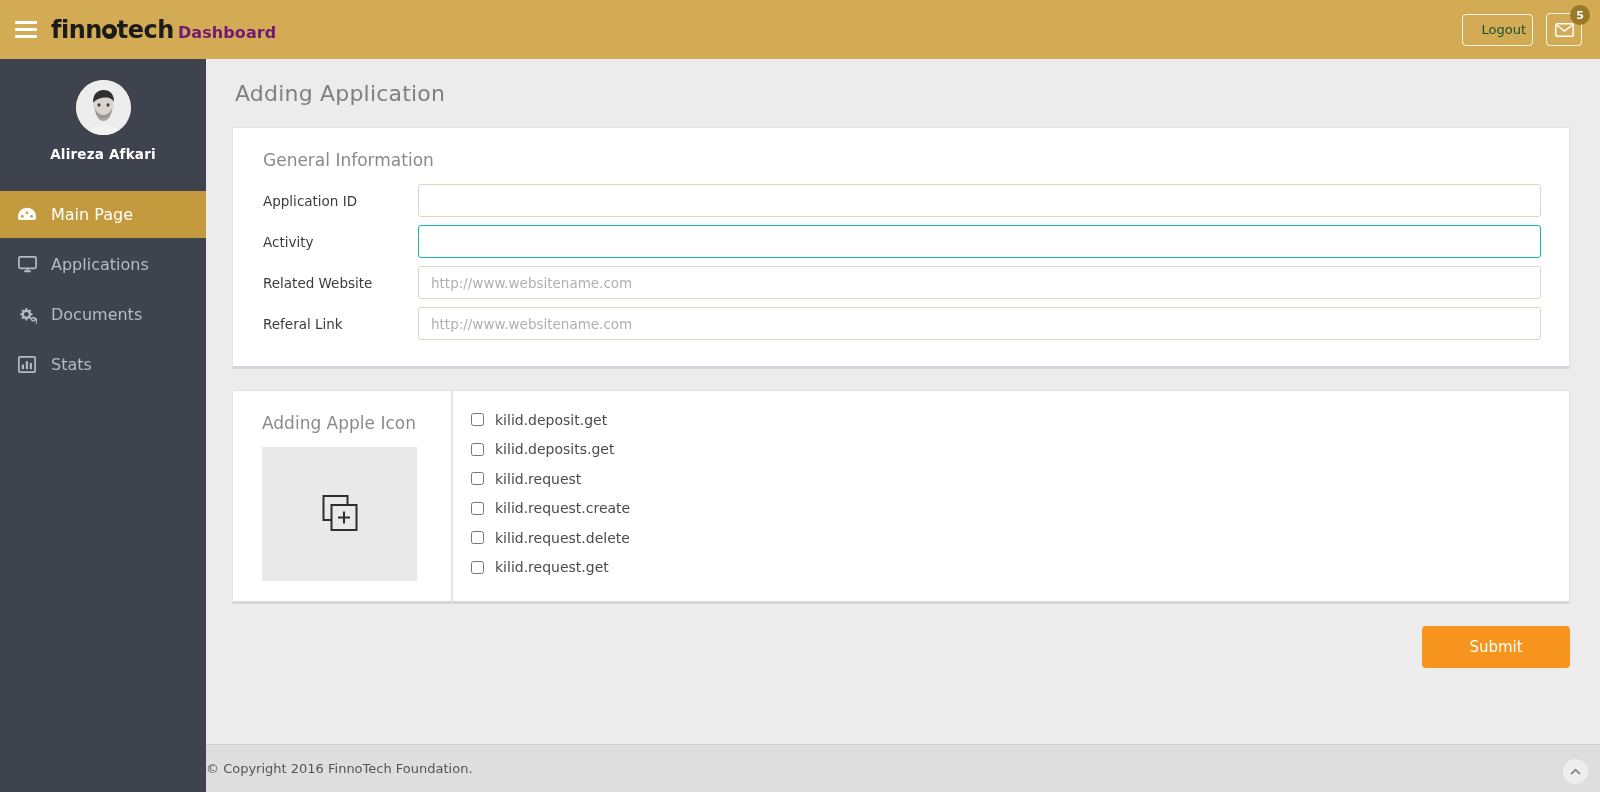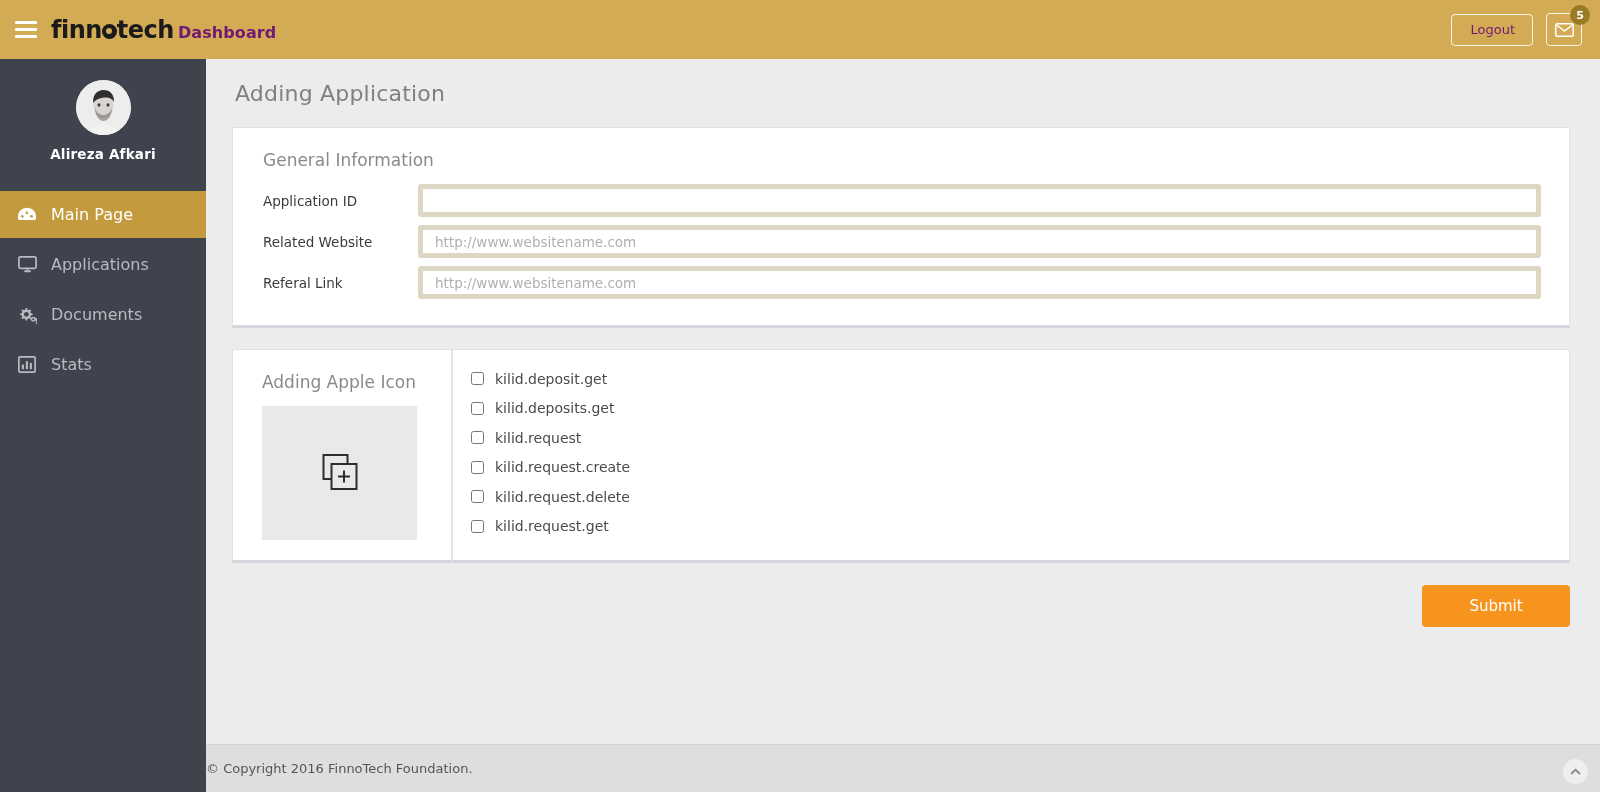--- a/index.html
+++ b/index.html
@@ -44,22 +44,22 @@
     letter-spacing: 0.1px;
   }
 
   .topbar-right {
     margin-left: auto; display: flex; align-items: center; gap: 13px;
     margin-right: 18px;
   }
   .logout-btn {
     border: 1px solid rgba(255,255,255,0.85);
     border-radius: 4px;
-    color: #701a75; font-size: 13px;
-    padding: 7px 17px 8px 18px;
+    color: #14532d; font-size: 13px;
+    padding: 7px 6px 8px 18px;
     background: transparent; cursor: pointer;
     font-family: "DejaVu Sans", sans-serif;
   }
   .mail-wrap { position: relative; }
   .mail-btn {
     border: 1px solid rgba(255,255,255,0.85);
     border-radius: 4px; width: 36px; height: 33px;
     display: flex; align-items: center; justify-content: center;
     cursor: pointer;
   }
@@ -118,21 +118,21 @@
   .section-title {
     font-size: 17px; color: #8a8a8a; padding-left: 30px; margin-bottom: 14px;
   }
 
   .form-row { display: flex; align-items: center; margin-bottom: 8px; padding-left: 30px; }
   .form-label {
     width: 155px; font-size: 13.5px; color: #3b3b3b; flex-shrink: 0;
   }
   .form-input {
     flex: 1; height: 33px; margin-right: 28px;
-    border: 5px solid #14b8a6; border-radius: 3px;
+    border: 1px solid #14b8a6; border-radius: 3px;
     padding: 0 12px; font-size: 13.5px; color: #444;
     font-family: "DejaVu Sans", sans-serif; background: #fff;
     outline: none;
   }
   .form-input.tan { border-color: #ddd6c3; }
   .form-input::placeholder { color: #b0b0b0; }
 
   .lower-row { display: flex; margin: 21px 30px 0 26px; }
   .card-icon {
     background: #ffffff; border: 1px solid #e3e3e3; border-bottom: 3px solid #d3d6dd;
@@ -276,20 +276,24 @@
 
   <div class="card card-general">
     <div class="section-title">General Information</div>
 
 
     <div class="form-row">
       <div class="form-label">Application  ID</div>
       <input class="form-input tan" type="text" placeholder="" style="">
     </div>
 
+    <div class="form-row">
+      <div class="form-label">Activity</div>
+      <input class="form-input" type="text" placeholder="" style="">
+    </div>
 
     <div class="form-row">
       <div class="form-label">Related Website</div>
       <input class="form-input tan" type="text" placeholder="http://www.websitename.com" style="">
     </div>
 
     <div class="form-row" style="margin-bottom:0;">
       <div class="form-label">Referal Link</div>
       <input class="form-input tan" type="text" placeholder="http://www.websitename.com" style="">
     </div>

